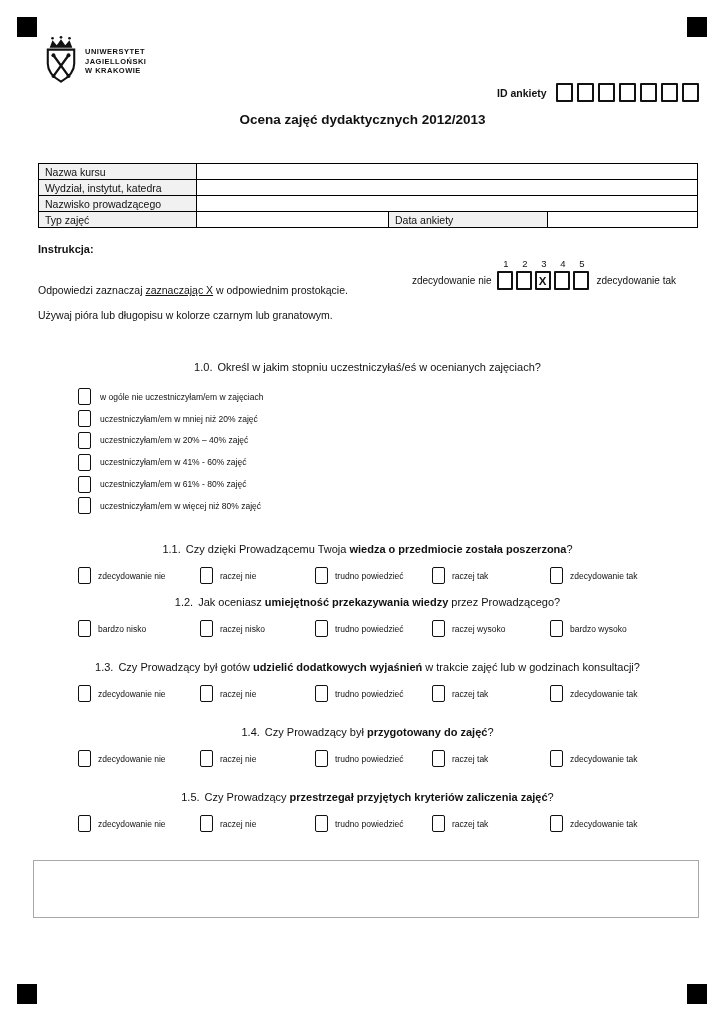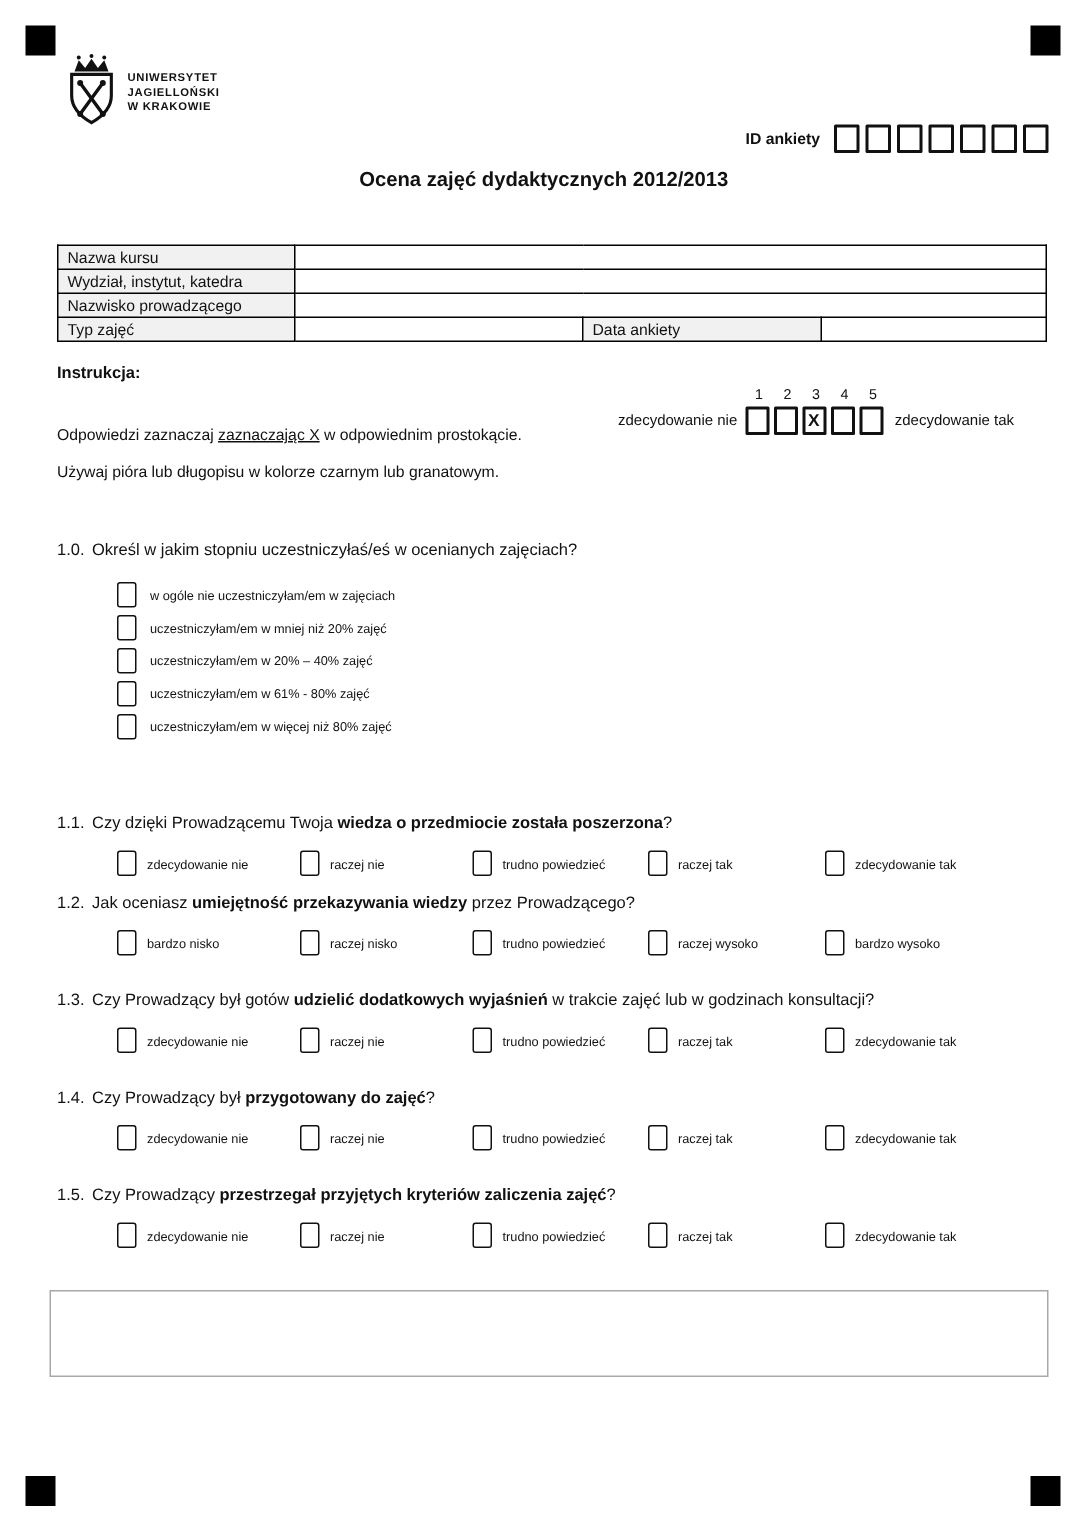--- a/index.html
+++ b/index.html
@@ -51,21 +51,21 @@
   .scale-demo { position:absolute; left:412px; top:258px; display:flex; align-items:flex-end; gap:5px; }
   .scale-side { font-size:10px; padding-bottom:4px; white-space:nowrap; }
   .scale-nums { display:grid; grid-template-columns:repeat(5,19px); text-align:center;
                 font-size:9.5px; margin-bottom:2px; }
   .scale-boxes { display:flex; gap:3px; }
   .sbox { width:16px; height:19px; border:2px solid #111; background:#fff; border-radius:1px;
           display:flex; align-items:center; justify-content:center; }
   .sbox.marked { font-weight:bold; font-size:11.5px; }
 
   
-  .q { position:absolute; left:36px; right:28px; }
+  .q { position:absolute; left:36px; right:28px;text-align:center; }
   .q-head { font-size:11px; line-height:14px; padding-left:2px; }
   .q-num { margin-right:5px; }
   .qb0 { top:360px; } .qb1 { top:542px; } .qb2 { top:595px; } .qb3 { top:660px; }
   .qb4 { top:725px; } .qb5 { top:790px; } .qb6 { top:855px; }
 
   .cb { width:13px; height:17px; border:1.7px solid #111; border-radius:2px; background:#fff; flex:none; }
 
   .vlist { margin:12px 0 0 42px; }
   .vlist label { display:flex; align-items:center; height:21.8px; }
   .vlist .opt-label { margin-left:9px; font-size:8.5px; }
@@ -191,20 +191,24 @@
       <label>
           <span class="cb"></span>
           <span class="opt-label">uczestniczyłam/em w mniej niż 20% zajęć</span>
         </label>
       <label>
           <span class="cb"></span>
           <span class="opt-label">uczestniczyłam/em w 20% – 40% zajęć</span>
         </label>
       <label>
           <span class="cb"></span>
+          <span class="opt-label">uczestniczyłam/em w 41% - 60% zajęć</span>
+        </label>
+      <label>
+          <span class="cb"></span>
           <span class="opt-label">uczestniczyłam/em w 61% - 80% zajęć</span>
         </label>
       <label>
           <span class="cb"></span>
           <span class="opt-label">uczestniczyłam/em w więcej niż 80% zajęć</span>
         </label>
     </div>
   </section>
 
   <section class="q qb1">

